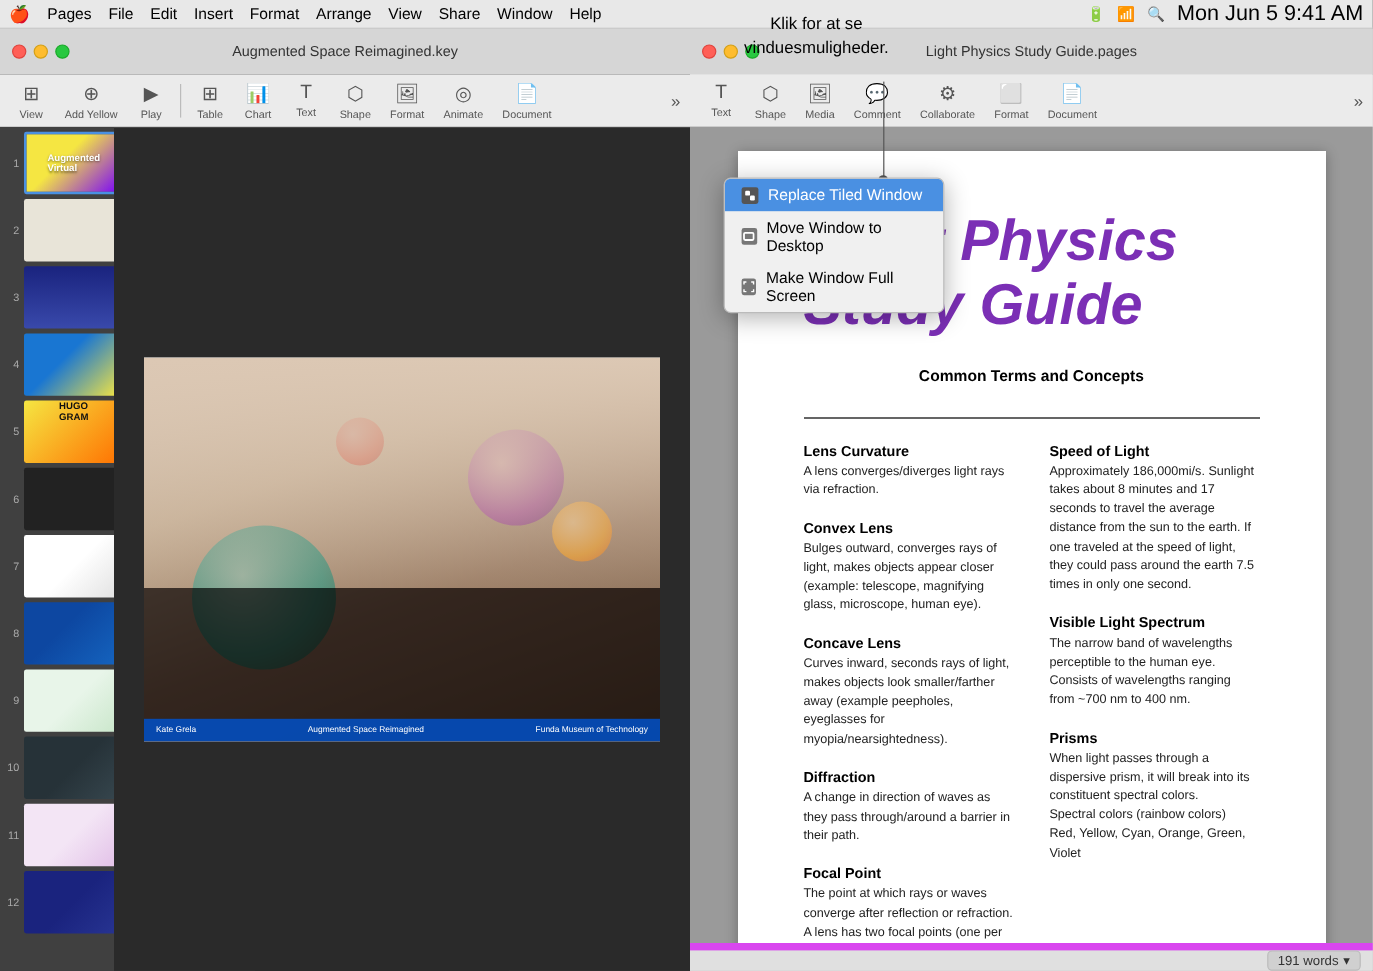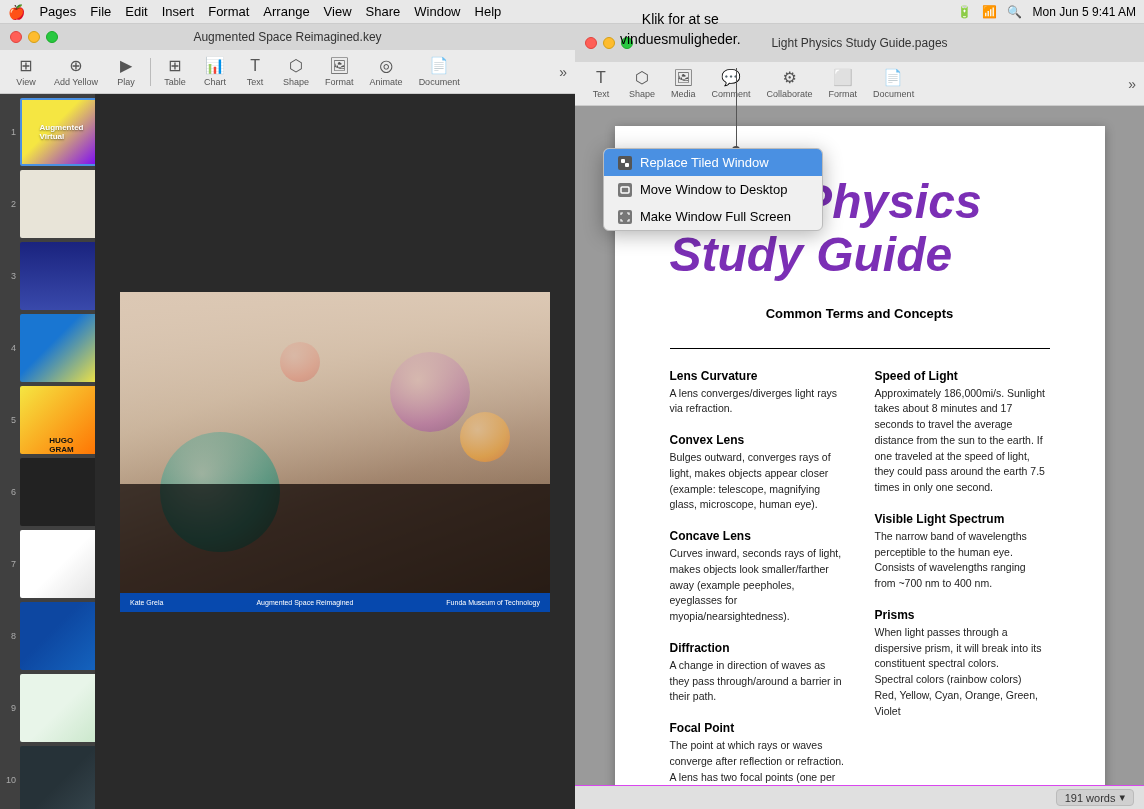--- a/index.html
+++ b/index.html
@@ -38,21 +38,21 @@
       font-weight: 500;
     }
     .menubar-right {
       margin-left: auto;
       display: flex;
       align-items: center;
       gap: 10px;
       font-size: 12px;
     }
     .menubar-time {
-      font-size: 12px;
+      font-size: 18px;
       font-weight: 500;
     }
 
     
     .desktop {
       position: absolute;
       top: 24px;
       left: 0;
       right: 0;
       bottom: 0;
@@ -62,21 +62,21 @@
     
     .left-panel {
       width: 575px;
       height: 785px;
       background: #3a3a3a;
       display: flex;
       flex-direction: column;
       position: relative;
     }
     .window-titlebar {
-      height: 26px;
+      height: 38px;
       background: #d6d6d6;
       display: flex;
       align-items: center;
       padding: 0 10px;
       position: relative;
     }
     .traffic-lights {
       display: flex;
       gap: 6px;
       align-items: center;
@@ -147,21 +147,21 @@
       width: 95px;
       background: #404040;
       overflow-y: auto;
       padding: 4px;
       display: flex;
       flex-direction: column;
       gap: 4px;
     }
     .slide-thumb {
       width: 83px;
-      height: 68px;
+      height: 52px;
       background: #555;
       border-radius: 2px;
       position: relative;
       cursor: pointer;
       overflow: hidden;
       flex-shrink: 0;
     }
     .slide-thumb.active { border: 2px solid #4a90e2; }
     
     .st1 { background: linear-gradient(135deg, #f5e642 40%, #7700ff 100%); }
@@ -318,21 +318,21 @@
       font-size: 10.5px;
       color: #222;
       line-height: 1.5;
     }
 
     
     .context-menu {
       position: absolute;
       top: 148px;
       left: 603px;
-      width: 220px;
+      width: 184px;
       background: #f0f0f0;
       border: 1px solid #bbb;
       border-radius: 6px;
       box-shadow: 0 4px 20px rgba(0,0,0,0.3);
       z-index: 1000;
       overflow: hidden;
     }
     .context-menu-item {
       display: flex;
       align-items: center;
@@ -390,21 +390,21 @@
     }
 
     
     .status-bar {
       height: 24px;
       background: #e0e0e0;
       display: flex;
       align-items: center;
       justify-content: flex-end;
       padding: 0 10px;
-      border-top: 1px solid #d946ef;
+      border-top: 7px solid #d946ef;
     }
     .word-count-badge {
       background: #d0d0d0;
       border: 1px solid #bbb;
       border-radius: 4px;
       padding: 1px 8px;
       font-size: 11px;
       color: #333;
       display: flex;
       align-items: center;
@@ -520,21 +520,21 @@
         <div class="thumb-row">
           <span class="thumb-label">3</span>
           <div class="slide-thumb st3"></div>
         </div>
         <div class="thumb-row">
           <span class="thumb-label">4</span>
           <div class="slide-thumb st4"></div>
         </div>
         <div class="thumb-row">
           <span class="thumb-label">5</span>
-          <div class="slide-thumb st5" style="display:flex;align-items:flex-end;justify-content:center;">
+          <div class="slide-thumb st5" style="display:flex;align-items:flex-start;justify-content:center;">
             <span style="font-size:8px;color:#111;font-weight:900;">HUGO<br>GRAM</span>
           </div>
         </div>
         <div class="thumb-row">
           <span class="thumb-label">6</span>
           <div class="slide-thumb st6"></div>
         </div>
         <div class="thumb-row">
           <span class="thumb-label">7</span>
           <div class="slide-thumb st7"></div>

